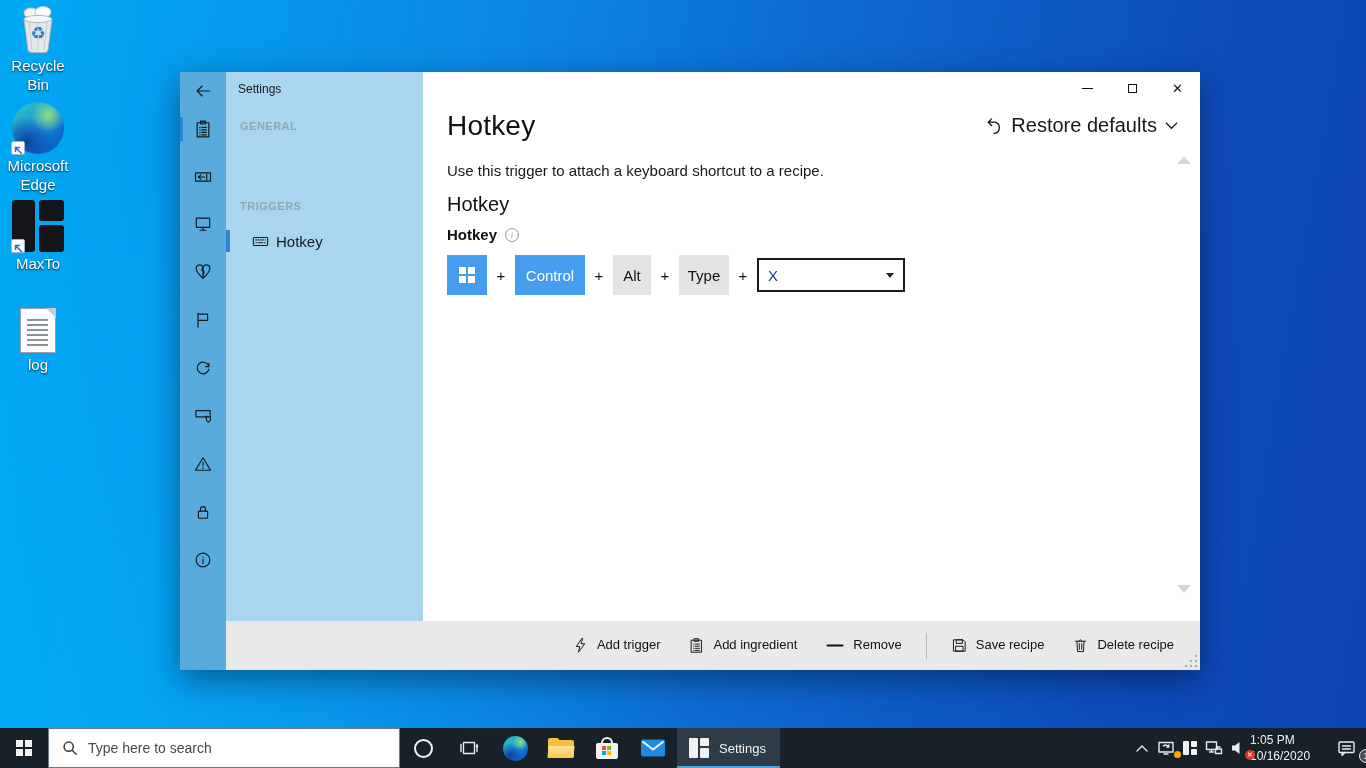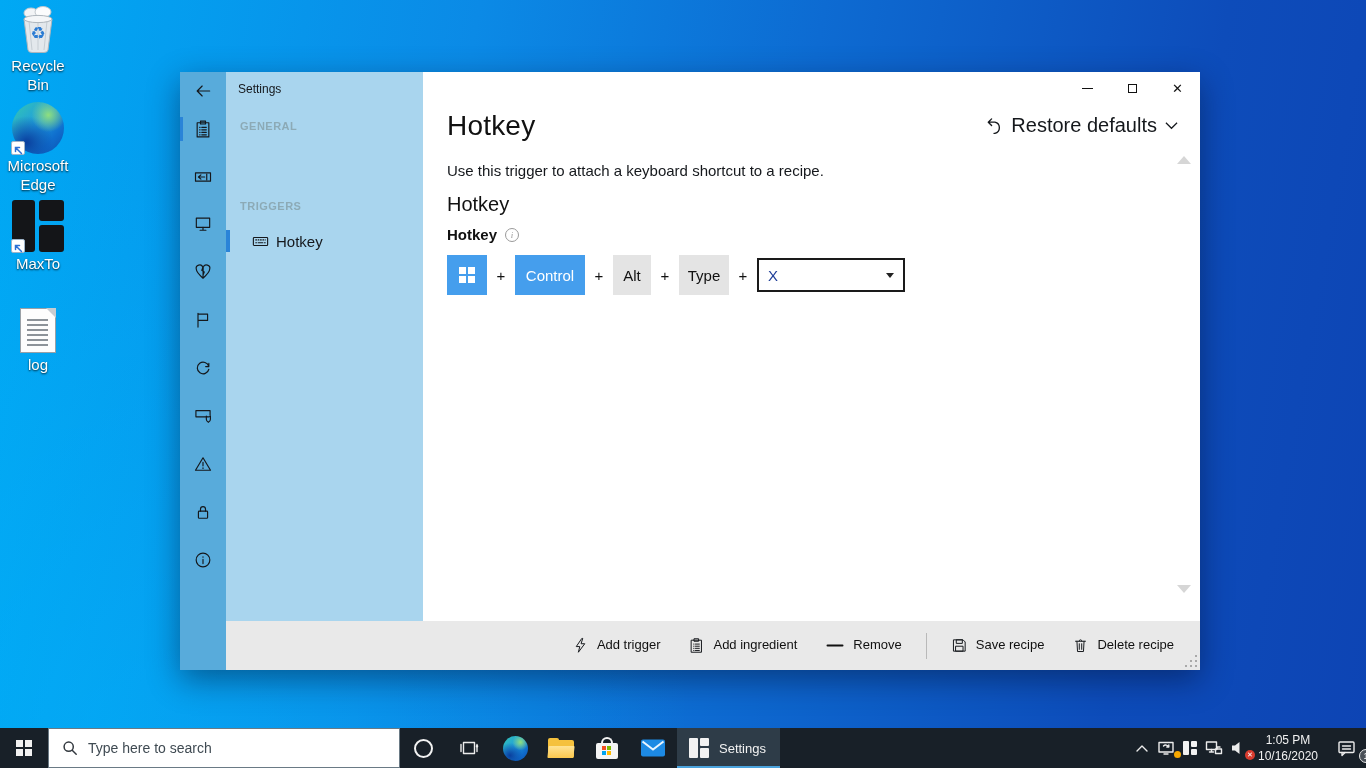--- a/index.html
+++ b/index.html
@@ -99,21 +99,21 @@
   .maxtomini .tile { background:#f2f2f2; border-radius:1px; }
   .maxtomini .a { left:0; top:0; width:9px; height:20px; }
   .maxtomini .b { left:11px; top:0; width:9px; height:8px; }
   .maxtomini .c { left:11px; top:10px; width:9px; height:10px; }
   .tb-app { display:flex; align-items:center; gap:10px; padding:0 14px 0 12px; background:#2e3c48; position:relative; cursor:pointer; margin-left:1px; }
   .tb-app .ulin { position:absolute; left:0; right:0; bottom:0; height:2px; background:#4aa3dd; }
   .tb-app .albl { font-size:13px; color:#f2f2f2; }
   .tb-spacer { flex:1; }
   .tray { display:flex; align-items:center; }
   .tray .tb-ic { width:24px; }
-  .clock { width:76px; text-align:center; color:#f2f2f2; font-size:12px; line-height:1.3; cursor:pointer; padding-top:1px; }
+  .clock { width:76px; color:#f2f2f2; font-size:12px; line-height:1.3; cursor:pointer; padding-top:1px; }
   .badgewrap { position:relative; }
   .badge { position:absolute; right:-7px; bottom:-6px; width:14px; height:14px; border-radius:50%; background:#4a5058; border:1px solid #e8e8e8; color:#fff; font-size:9px; display:flex; align-items:center; justify-content:center; }
   .mutebadge { position:absolute; right:-5px; bottom:-4px; width:10px; height:10px; border-radius:50%; background:#d83b2e; color:#fff; font-size:7px; display:flex; align-items:center; justify-content:center; }
   .orangedot { position:absolute; right:-3px; bottom:-2px; width:7px; height:7px; border-radius:50%; background:#f7a800; }
 </style>
 </head>
 <body>
 
 <div class="desktop">
 

